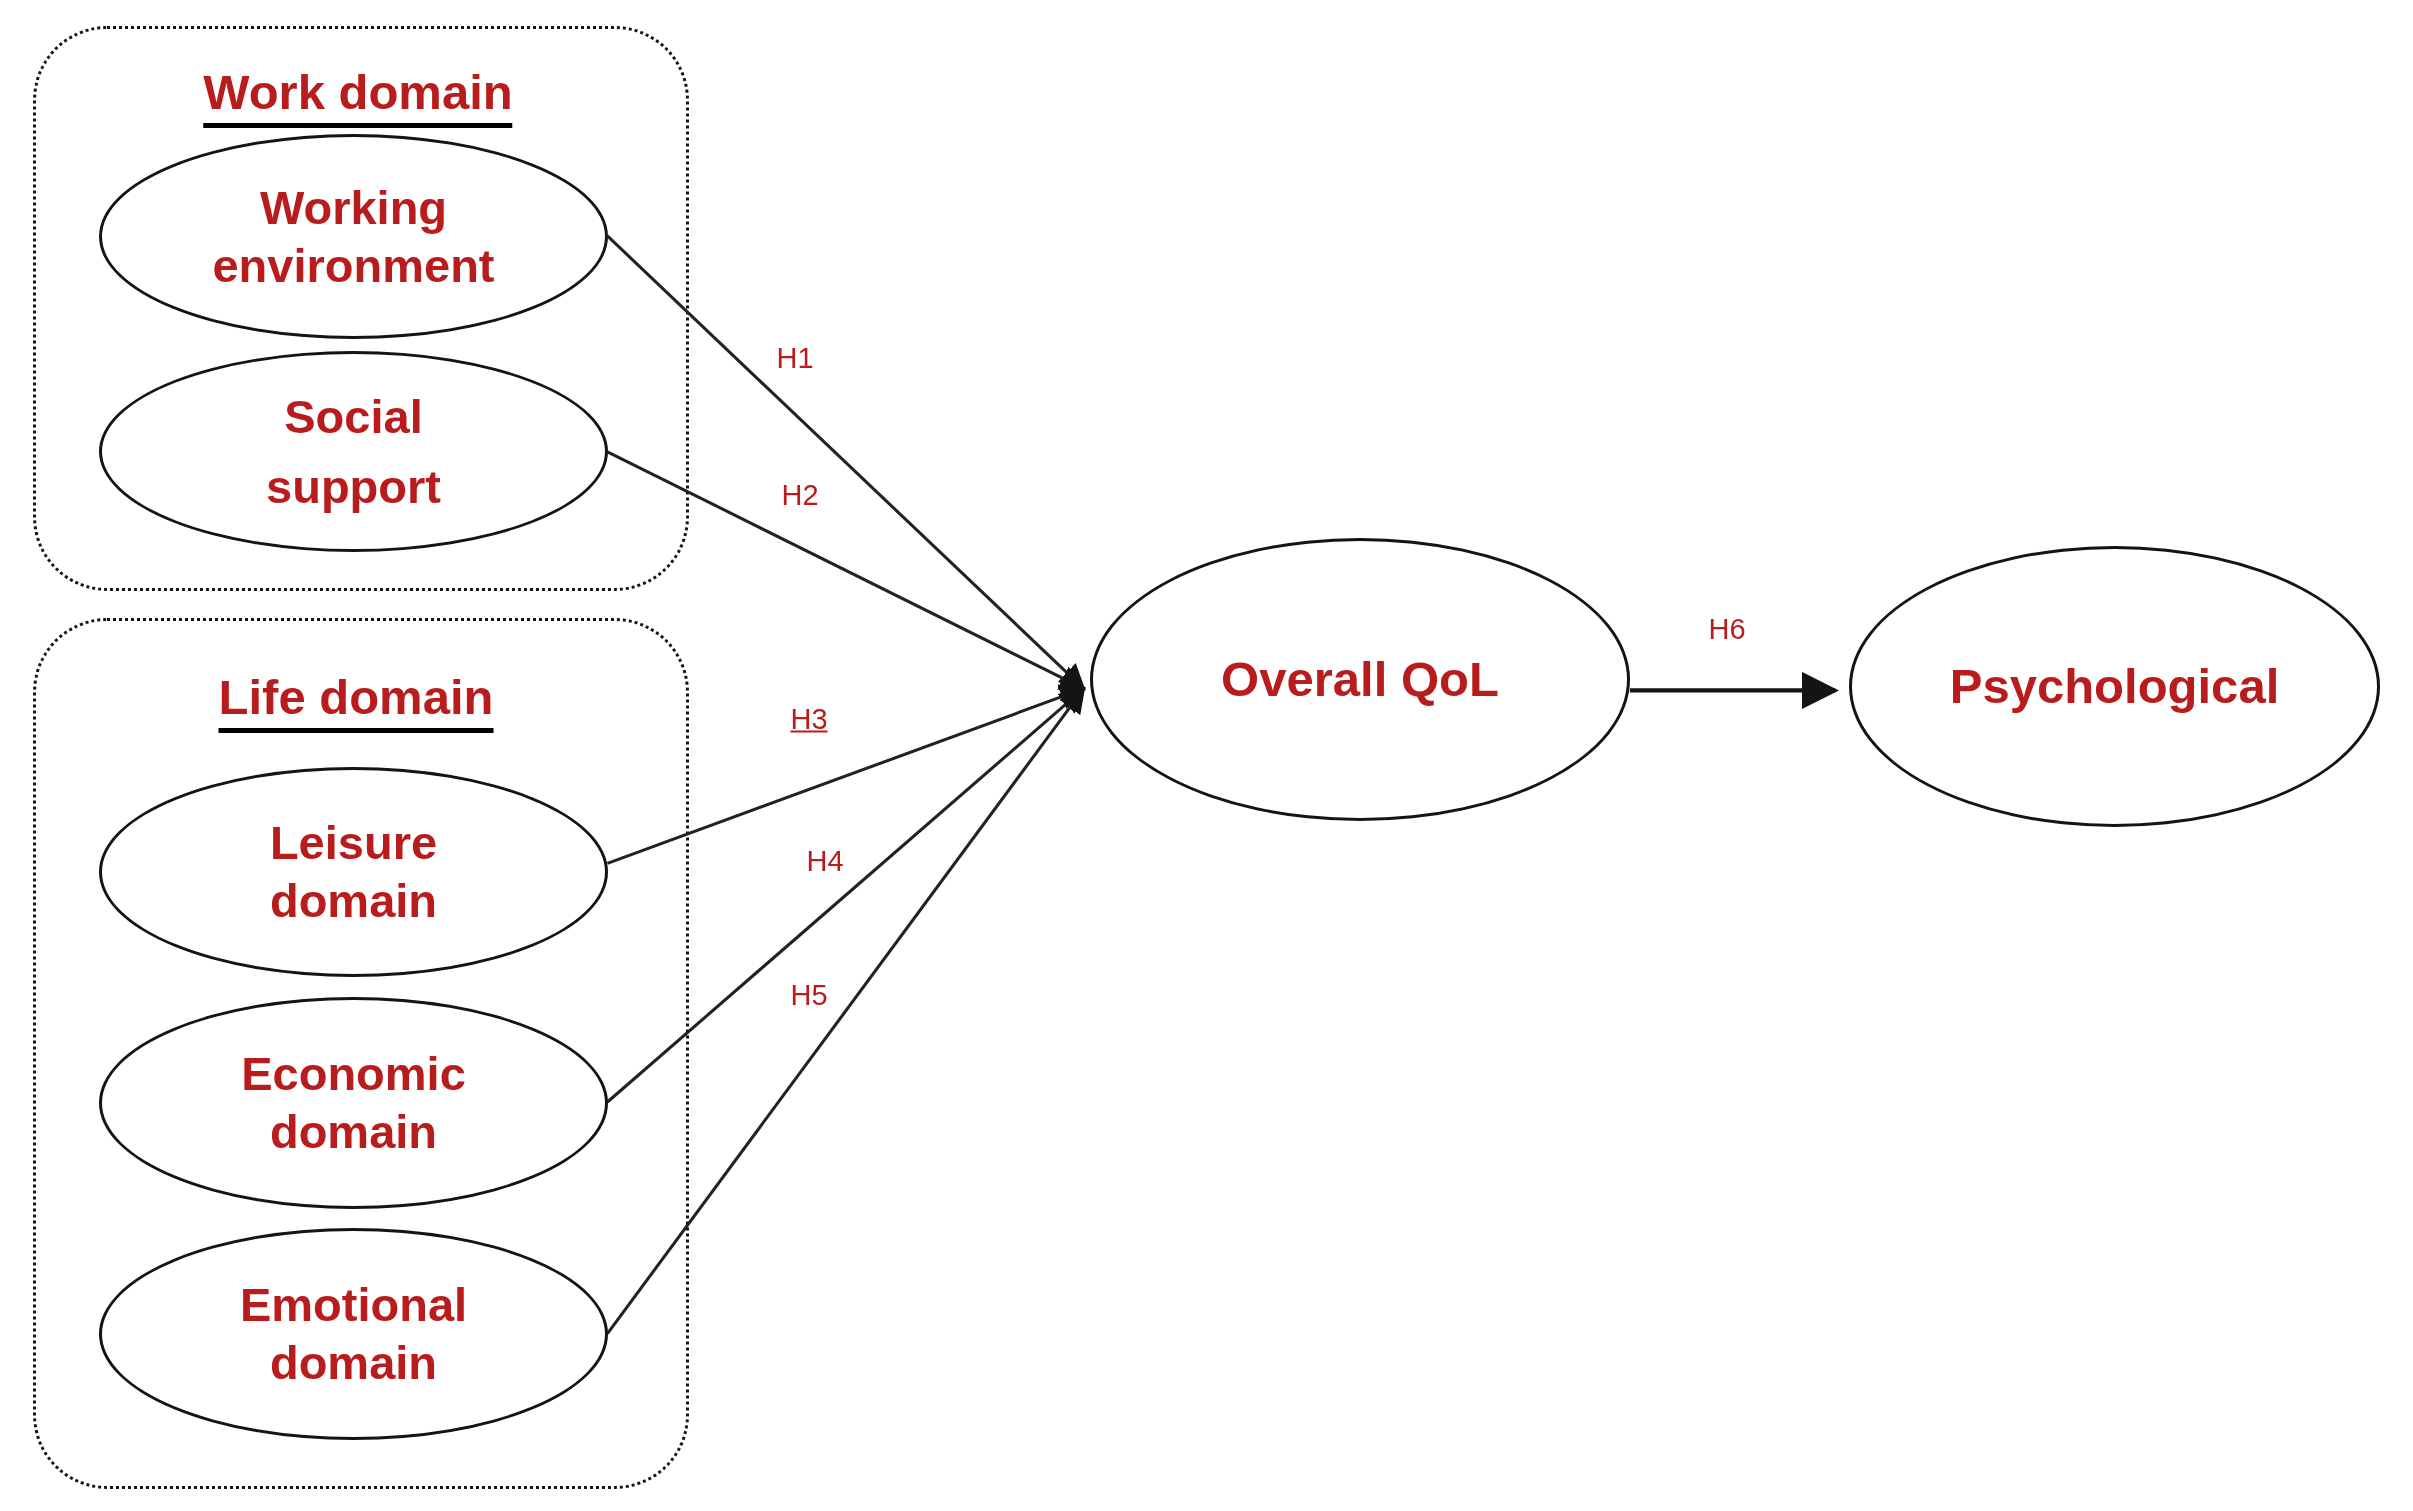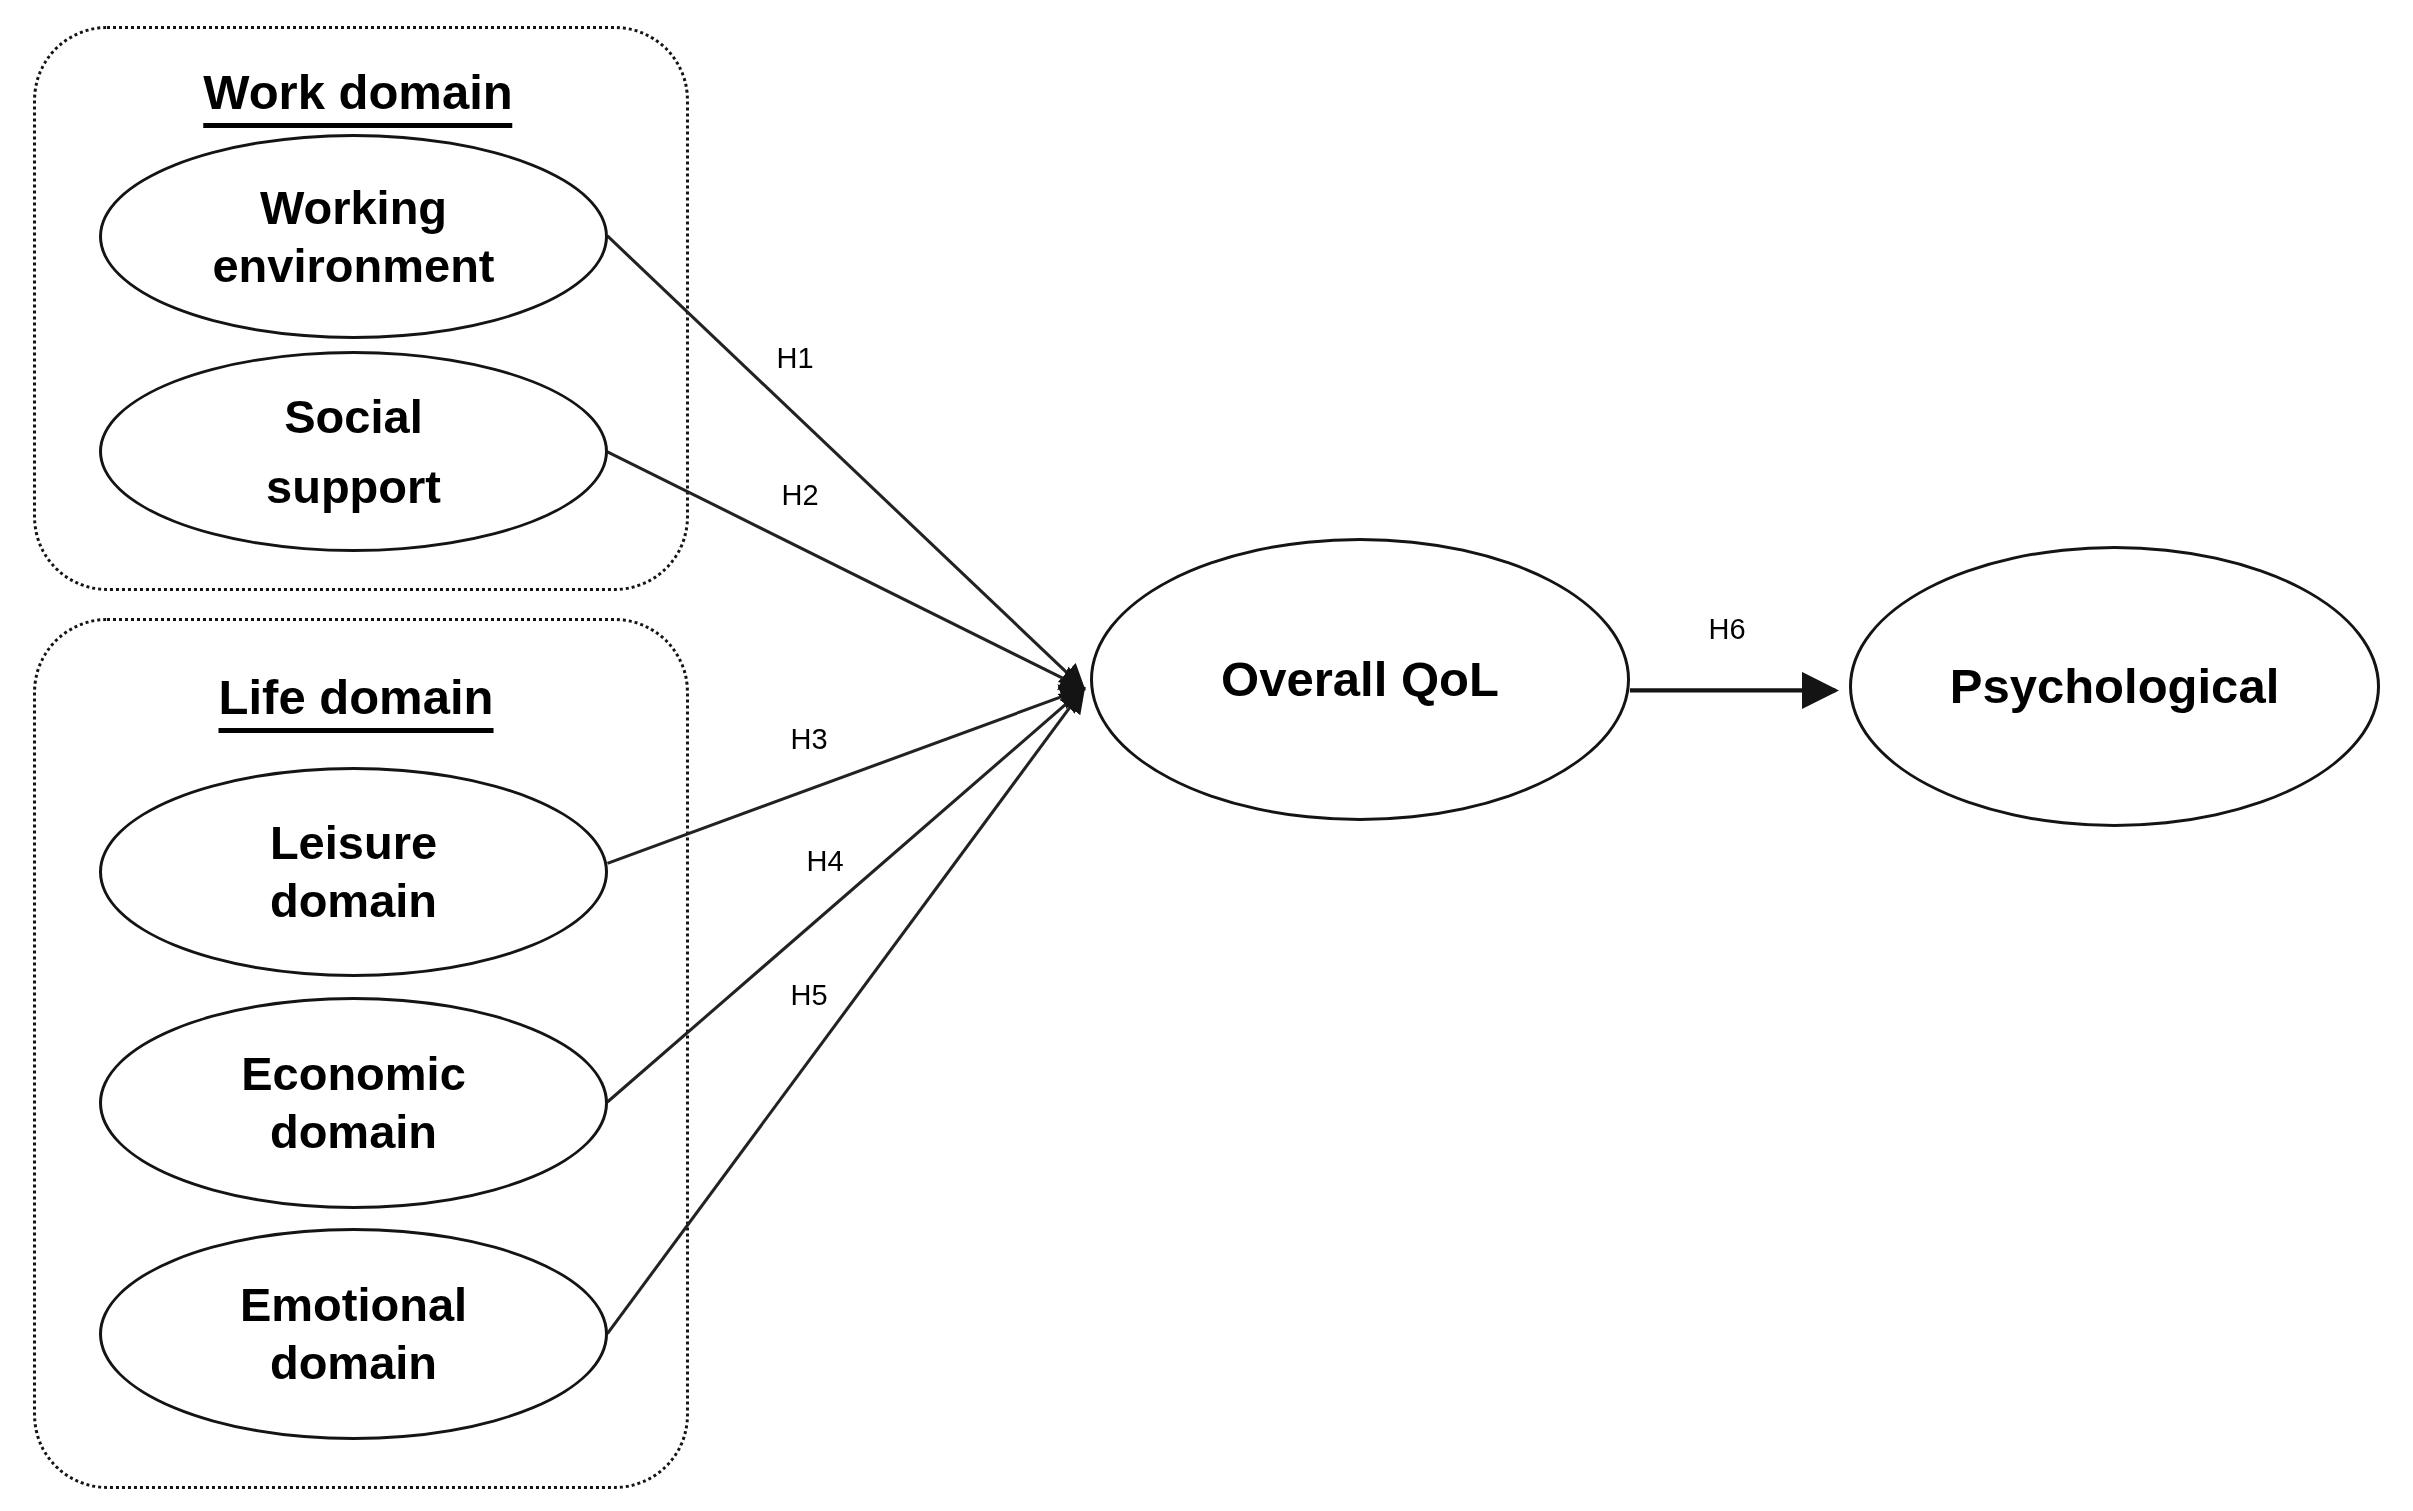--- a/index.html
+++ b/index.html
@@ -6,21 +6,21 @@
     margin: 0;
     padding: 0;
     background: #ffffff;
   }
   .canvas {
     position: relative;
     width: 2413px;
     height: 1511px;
     background: #ffffff;
     font-family: "Liberation Sans", sans-serif;
-    color: #000000;
+    color: #b91c1c;
     overflow: hidden;
   }
   .group-box {
     position: absolute;
     border: 3.5px dotted #141414;
     border-radius: 74px;
     background: transparent;
   }
   .group-box.work { left: 33px; top: 26px; width: 650px; height: 559px; }
   .group-box.life { left: 33px; top: 618px; width: 650px; height: 865px; }
@@ -128,19 +128,19 @@
 
   <div class="node big" style="left:1090px; top:538px; width:540px; height:283px;">
     <span class="ln">Overall QoL</span>
   </div>
   <div class="node big" style="left:1849px; top:546px; width:531px; height:281px;">
     <span class="ln">Psychological</span>
   </div>
 
   <div class="edge-label" style="left:795px;  top:358px;">H1</div>
   <div class="edge-label" style="left:800px;  top:495px;">H2</div>
-  <div class="edge-label" style="left:809px;  top:739px;">H3</div>
+  <div class="edge-label" style="left:809px;  top:719px;text-decoration:underline;">H3</div>
   <div class="edge-label" style="left:809px;  top:861px;margin-left:16px;">H4</div>
   <div class="edge-label" style="left:809px;  top:995px;">H5</div>
   <div class="edge-label" style="left:1727px; top:629px;">H6</div>
 
 </div>
 
 
 </body></html>

